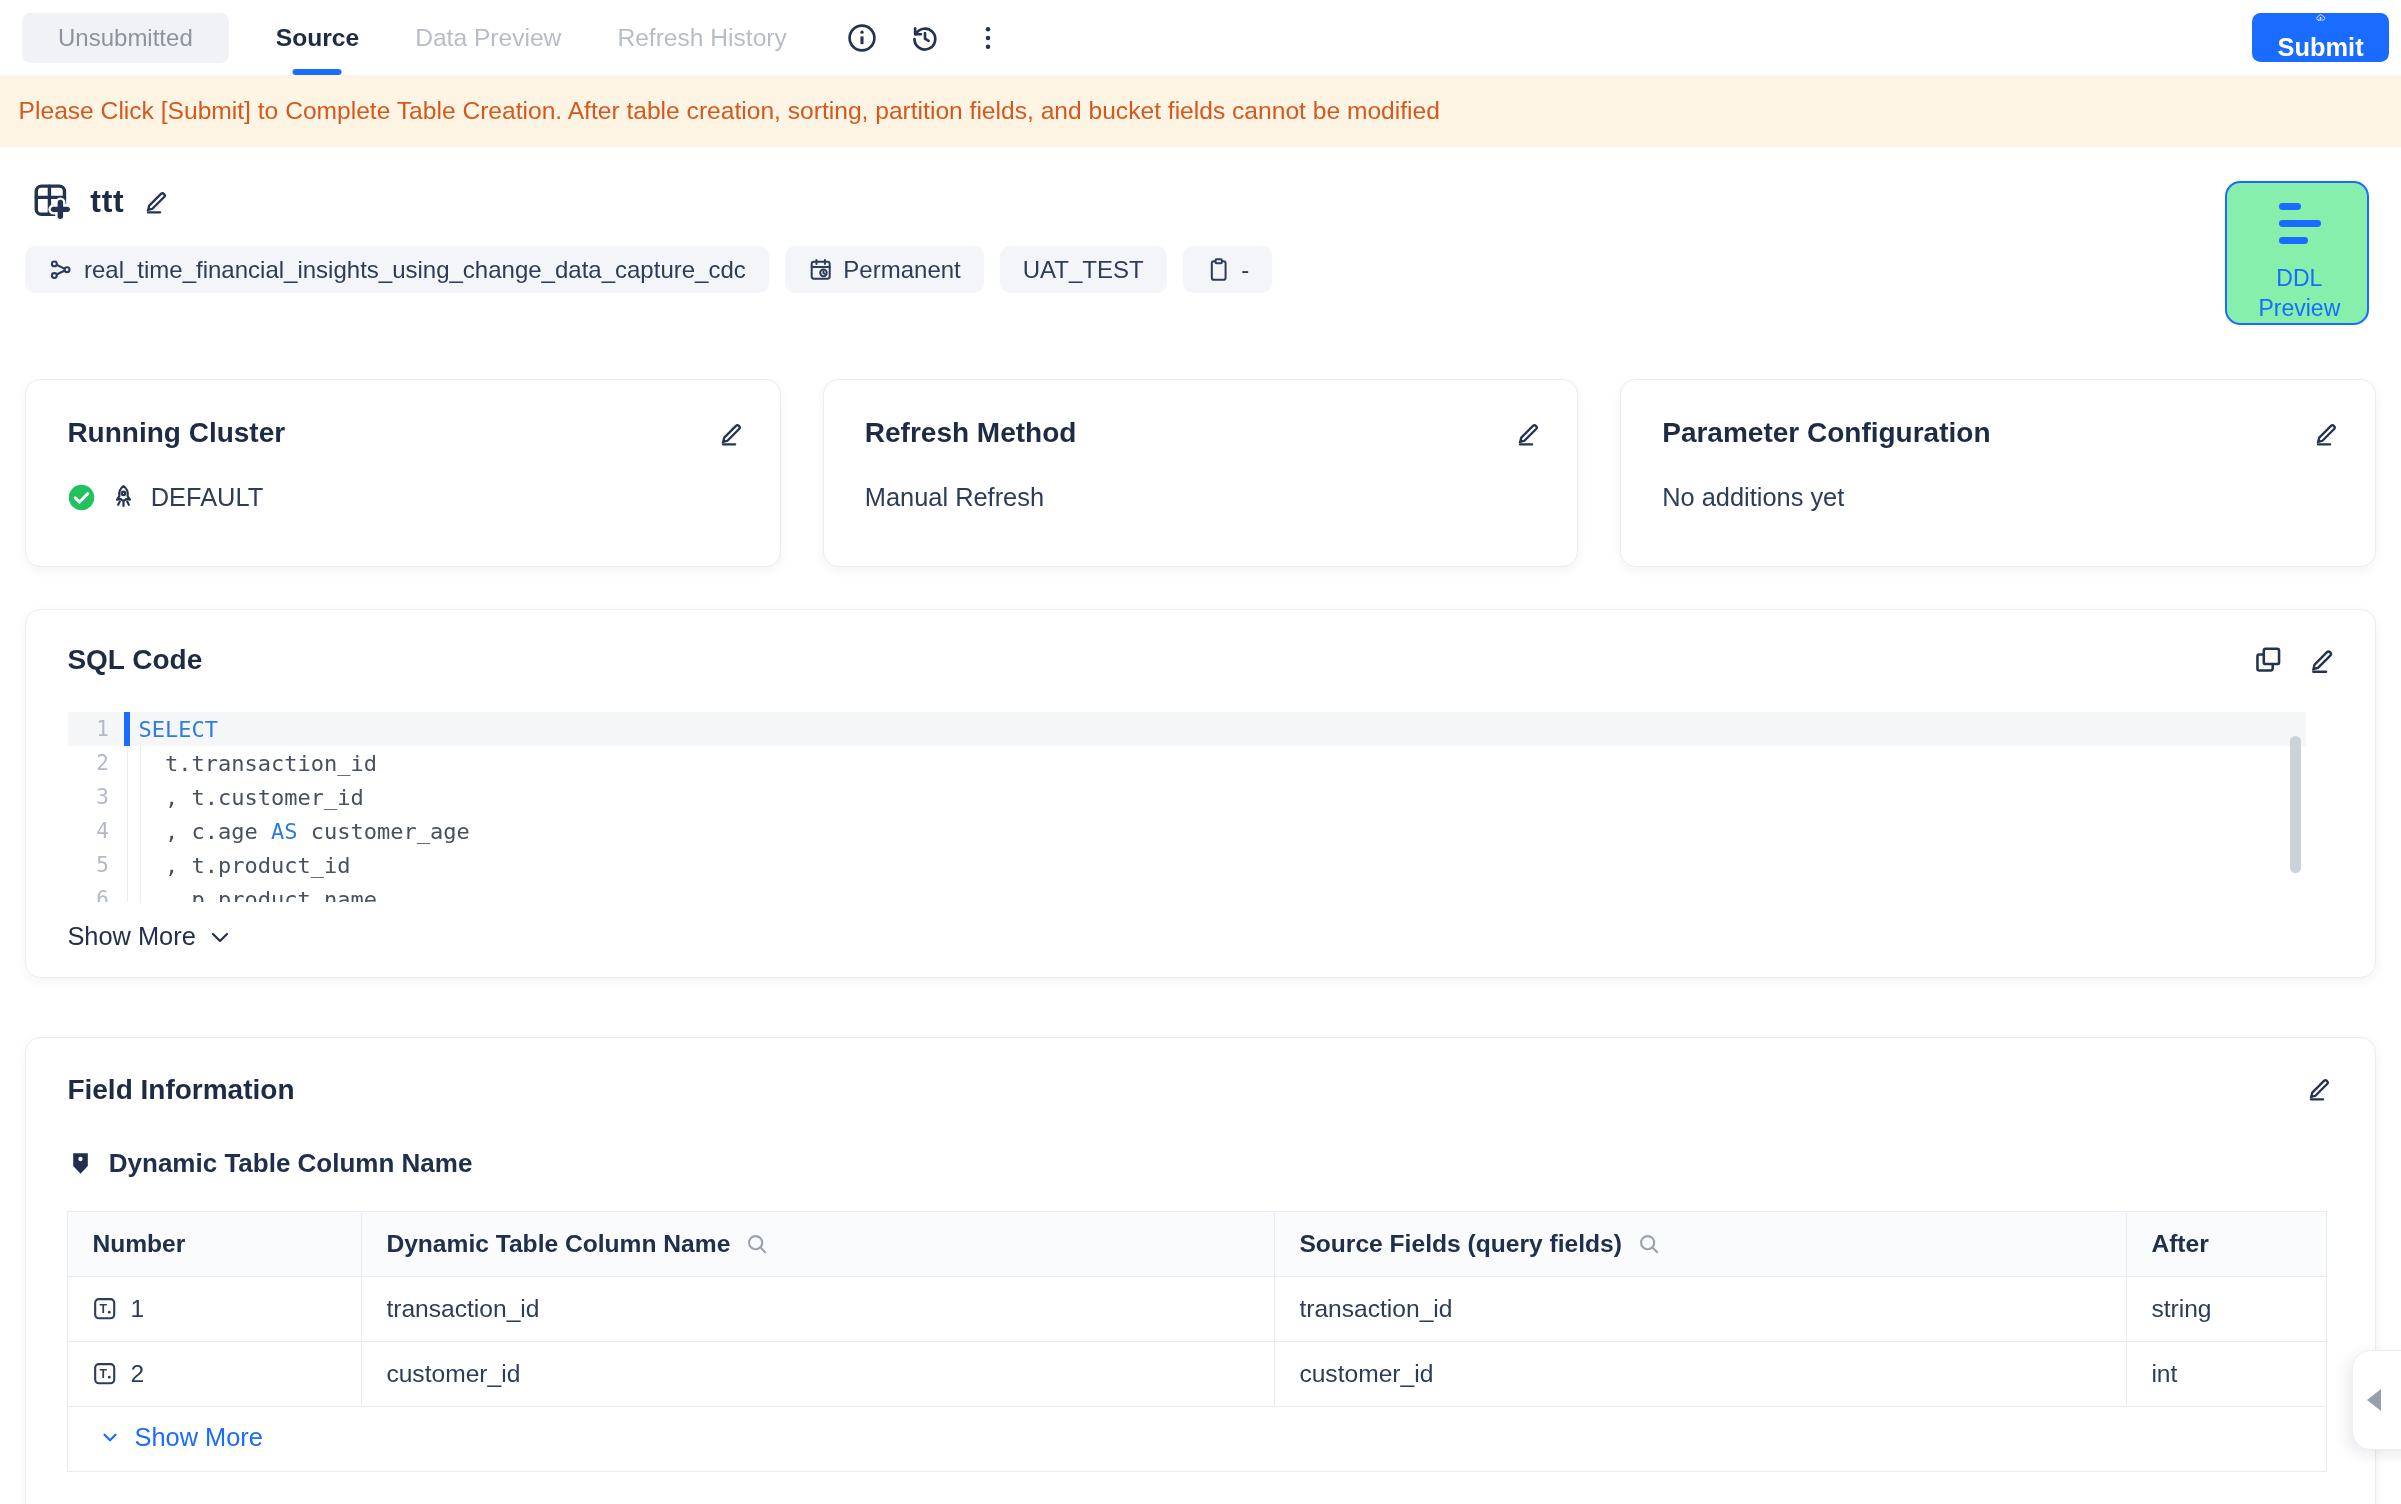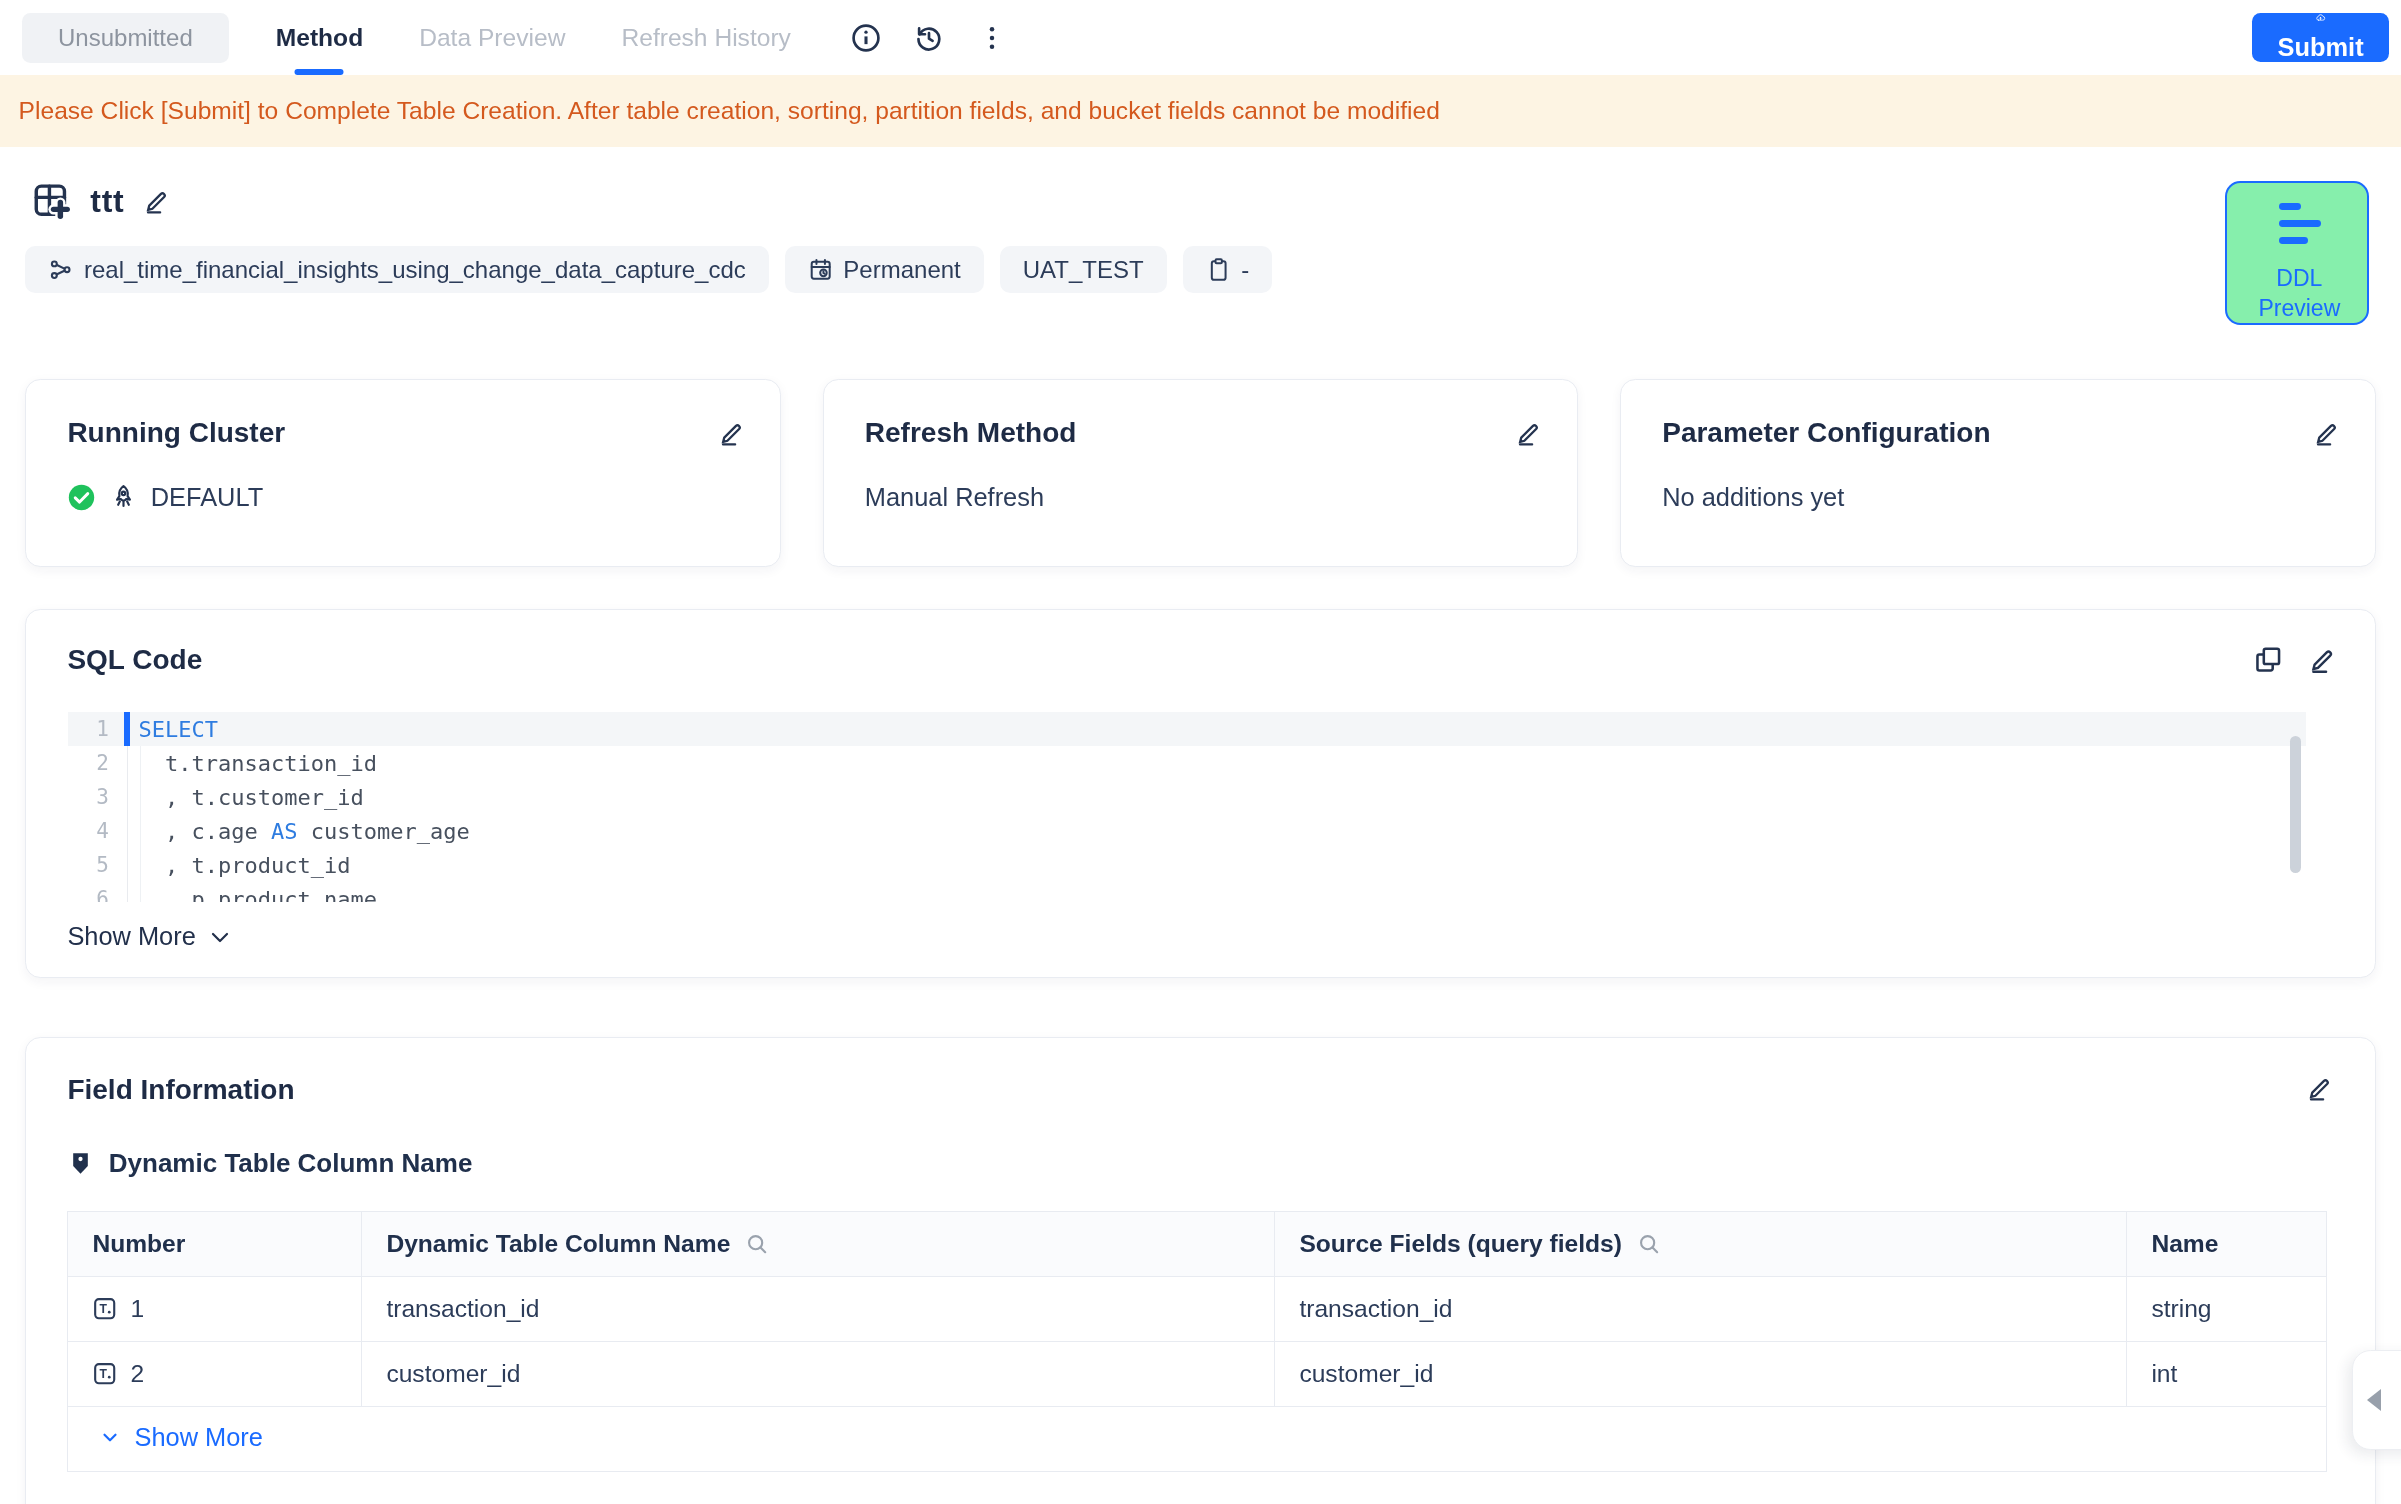--- a/index.html
+++ b/index.html
@@ -103,21 +103,21 @@
   .collapse-handle .tri { width: 0; height: 0; border-top: 11px solid transparent; border-bottom: 11px solid transparent;
     border-right: 14.4px solid #98a0ab; }
 </style>
 </head>
 <body>
 
 <div class="topbar">
   <div class="status-pill">Unsubmitted</div>
   <div class="tabs">
     <div class="tab active">
-        <span>Method</span>
+        <span>Source</span>
       </div>
     <div class="tab">
         <span>Data Preview</span>
       </div>
     <div class="tab">
         <span>Refresh History</span>
       </div>
   </div>
   <div class="icon-btn">
     <svg viewBox="0 0 24 24" fill="none" stroke="#24334f" stroke-width="2">
@@ -392,21 +392,21 @@
               <span class="search-icon">
                 <svg viewBox="0 0 24 24" fill="none" stroke="#9aa2ad" stroke-width="2" stroke-linecap="round">
                     <circle cx="11" cy="11" r="6.2"></circle>
                     <line x1="15.6" y1="15.6" x2="20" y2="20"></line>
                   </svg>
               </span>
             </div>
           </th>
           <th>
               <div class="th-inner">
-                <span>Name</span>
+                <span>After</span>
               </div>
             </th>
         </tr>
       </thead>
       <tbody>
         <tr>
           <td>
             <div class="num-cell">
               <svg viewBox="0 0 24 24" style="font-size:29px">
                 <rect x="3" y="3" width="18" height="18" rx="3.5" fill="none" stroke="#2c3c59" stroke-width="2"></rect>

